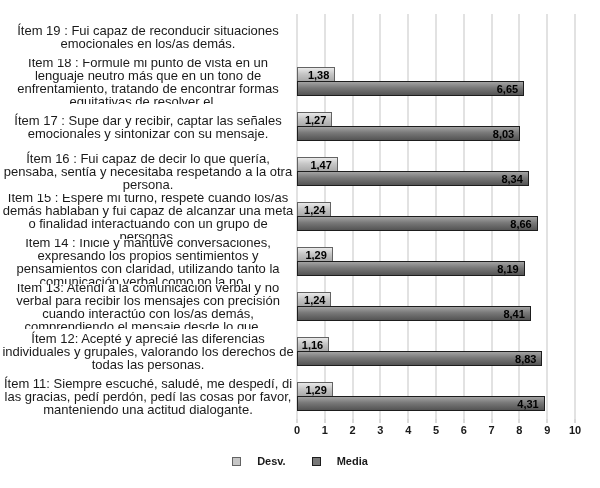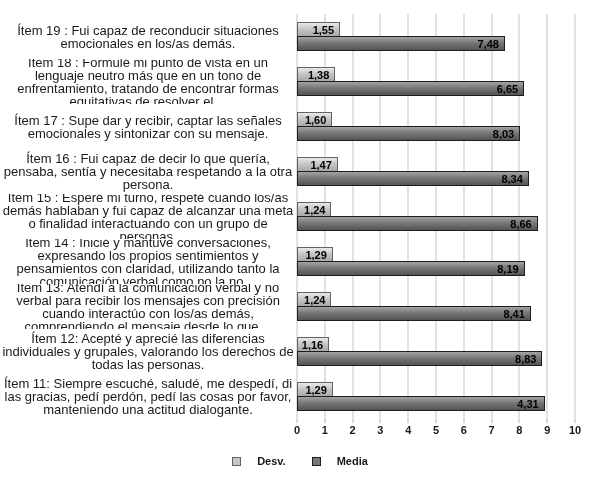--- a/index.html
+++ b/index.html
@@ -94,39 +94,31 @@
     <div class="tick" style="left:20%"></div>
     <div class="tick" style="left:30%"></div>
     <div class="tick" style="left:40%"></div>
     <div class="tick" style="left:50%"></div>
     <div class="tick" style="left:60%"></div>
     <div class="tick" style="left:70%"></div>
     <div class="tick" style="left:80%"></div>
     <div class="tick" style="left:90%"></div>
     <div class="tick" style="left:100%"></div>
 
-    <div class="bar-group" style="top:0px">
-      <div class="bar desv" style="width: 15.5%;">
-          <span class="val">1,55</span>
-        </div>
-      <div class="bar media" style="width: 74.8%;">
-          <span class="val">7,48</span>
-        </div>
-    </div>
     <div class="bar-group" style="top:45px">
       <div class="bar desv" style="width: 13.8%;">
           <span class="val">1,38</span>
         </div>
       <div class="bar media" style="width: 81.7%;">
           <span class="val">6,65</span>
         </div>
     </div>
     <div class="bar-group" style="top:90px">
       <div class="bar desv" style="width: 12.7%;">
-          <span class="val">1,60</span>
+          <span class="val">1,27</span>
         </div>
       <div class="bar media" style="width: 80.3%;">
           <span class="val">8,03</span>
         </div>
     </div>
     <div class="bar-group" style="top:135px">
       <div class="bar desv" style="width: 14.7%;">
           <span class="val">1,47</span>
         </div>
       <div class="bar media" style="width: 83.4%;">

